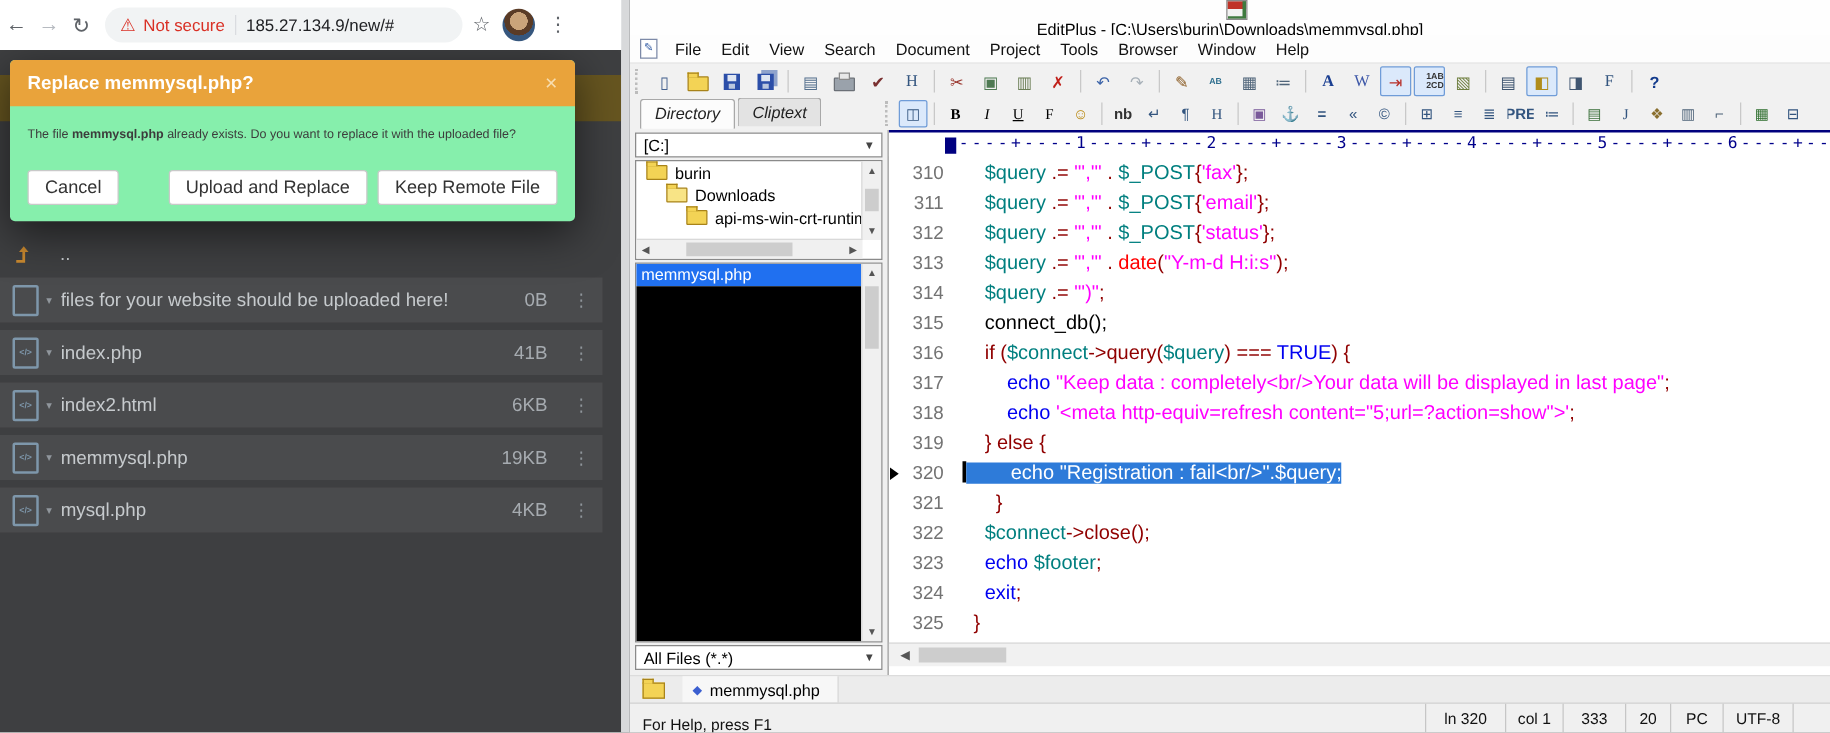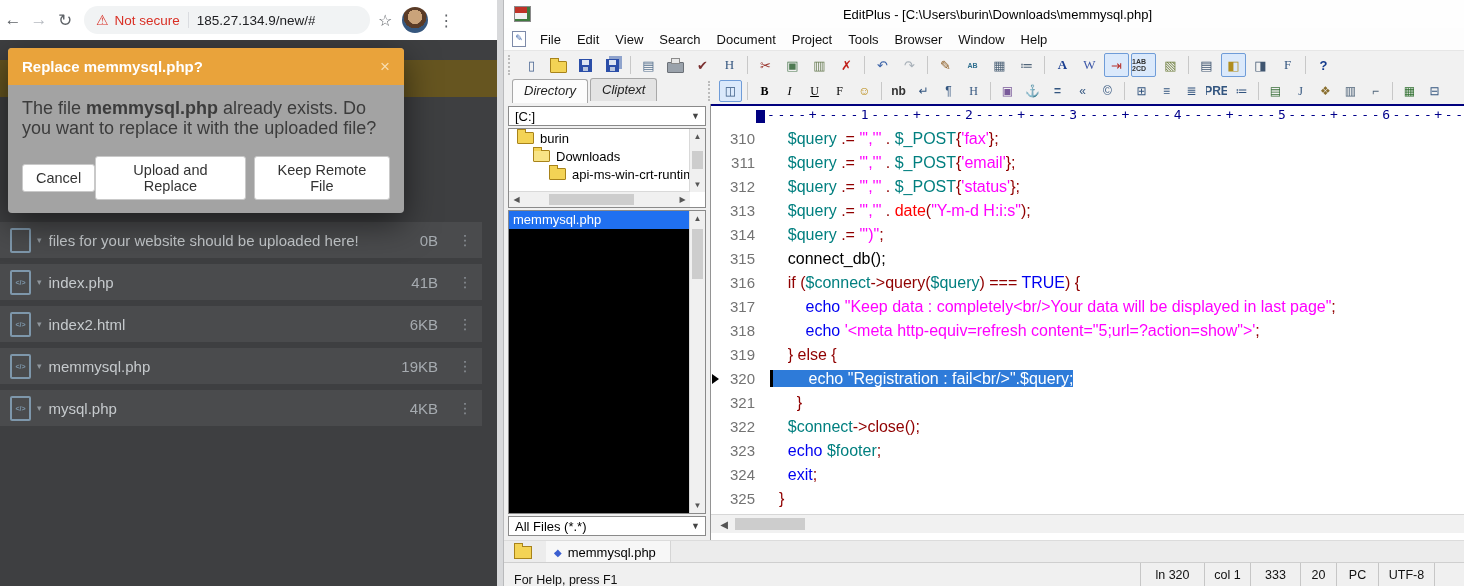--- a/index.html
+++ b/index.html
@@ -15,54 +15,54 @@
   .notsecure{color:#d93025;font-size:13.5px;margin-right:8px;white-space:nowrap;}
   .om-div{width:1px;height:16px;background:#dadce0;margin-right:8px;}
   .url{color:#202124;font-size:13.5px;white-space:nowrap;overflow:hidden;}
   .star{font-size:16px;color:#5f6368;margin-left:8px;}
   .avatar{width:26px;height:26px;border-radius:50%;margin-left:10px;flex:none;
           background:radial-gradient(circle at 50% 38%, #caa37a 0 34%, #5a3b26 35% 55%, #36577e 56% 100%);}
   .dots{font-size:16px;color:#5f6368;margin-left:10px;}
   .b-content{position:absolute;left:0;top:40px;right:0;bottom:0;background:#3e3f41;overflow:hidden;}
   .olive-band{position:absolute;left:0;top:20px;height:37px;width:100%;background:#665520;}
   
-  .dialog{position:absolute;left:8px;top:8px;width:396px;border-radius:4px;background:#a3a3a3;box-shadow:0 10px 34px rgba(0,0,0,.55);z-index:5;}
+  .dialog{position:absolute;left:8px;top:8px;width:452px;border-radius:4px;background:#86efac;box-shadow:0 10px 34px rgba(0,0,0,.55);z-index:5;}
   .dlg-head{height:37px;background:#e9a33b;border-radius:4px 4px 0 0;display:flex;align-items:center;padding:0 14px;}
   .dlg-title{color:#fff;font-weight:bold;font-size:15px;flex:1;}
   .dlg-x{color:#f7ddb0;font-size:17px;}
-  .dlg-body{padding:13px 14px 9px 14px;font-size:18px;color:#3c3c3c;line-height:20px;}
+  .dlg-body{padding:13px 14px 9px 14px;font-size:10px;color:#3c3c3c;line-height:20px;}
   .dlg-foot{display:flex;align-items:center;padding:9px 14px 13px 14px;}
   .dlg-btn{background:#fff;border:1px solid #c9c9c9;border-radius:3px;padding:5px 13px;font-size:14.5px;color:#333;font-family:inherit;}
   .dlg-spacer{flex:1;}
   .dlg-foot .dlg-btn + .dlg-btn{margin-left:8px;}
   
   .uprow{position:absolute;left:0;top:148px;width:482px;height:30px;display:flex;align-items:center;padding-left:10px;box-sizing:border-box;}
   .uplabel{color:#c6cacd;font-size:15px;margin-left:22px;}
   .filerow{position:absolute;left:0;width:482px;height:36px;background:#4a4b4d;display:flex;align-items:center;padding-left:10px;box-sizing:border-box;}
   .bdoc{width:17px;height:21px;border:2px solid #7e97ab;border-radius:2px;display:flex;align-items:center;justify-content:center;
         font-size:7px;font-weight:bold;color:#7e97ab;flex:none;background:transparent;}
   .caret-sm{color:#90969c;font-size:9px;margin:0 7px 0 6px;flex:none;}
   .f-label{color:#c6cacd;font-size:15px;flex:1;white-space:nowrap;overflow:hidden;}
   .f-size{color:#a6abb0;font-size:15px;margin-right:20px;flex:none;}
   .f-dots{color:#8f959b;font-size:14px;margin-right:10px;flex:none;letter-spacing:0;}
   
   .gap{position:absolute;left:497px;top:0;width:6px;height:586px;background:#d8d9db;}
   
   .ep{position:absolute;left:503px;top:0;width:961px;height:586px;background:#f0f0f0;border-left:1px solid #b9babc;box-sizing:border-box;}
-  .ep-title{position:absolute;left:0;top:0;right:0;height:28px;background:#fefefe;display:flex;align-items:center;border-bottom:1px solid #ececec;}
+  .ep-title{position:absolute;left:0;top:0;right:0;height:28px;background:#fefefe;display:flex;align-items:center;border-bottom:1px solid #ececec;flex-direction:column;}
   .ep-logo{width:15px;height:14px;margin-left:10px;flex:none;background:linear-gradient(180deg,#c03328 0 45%,#f2f2f2 45% 100%);border:1px solid #8a8a8a;box-shadow:inset -3px -2px 0 #3f7a3f;}
   .ep-title-text{flex:1;text-align:center;font-size:13px;color:#000;}
   .ep-menu{position:absolute;left:0;top:28px;right:0;height:22px;background:#fdfdfd;display:flex;align-items:center;font-size:13px;color:#111;}
   .doc-mini{width:12px;height:14px;background:#fff;border:1px solid #7d8aa8;margin:0 6px 0 8px;flex:none;color:#3b63a8;font-size:9px;line-height:12px;text-align:center;}
   .menu-item{padding:0 8px;}
   .ep-tb1{position:absolute;left:0;top:50px;right:0;height:28px;background:#f1f1f1;display:flex;align-items:center;border-top:1px solid #e6e6e6;}
   .drag{width:3px;height:20px;border-left:2px dotted #bcbcbc;margin:0 5px 0 4px;flex:none;}
   .ticon{width:23px;height:22px;display:flex;align-items:center;justify-content:center;font-size:13px;margin:0 1px;border:1px solid transparent;border-radius:2px;flex:none;overflow:hidden;}
   .ticon.active{background:#dbe9fb;border-color:#6f9cd8;}
-  .ticon.small{font-size:7px;line-height:7px;font-weight:bold;text-align:left;white-space:normal;}
+  .ticon.small{font-size:7px;line-height:7px;font-weight:bold;text-align:right;white-space:normal;}
   .ticon.serif{font-family:"Liberation Serif",serif;}
   .ticon.bold{font-weight:bold;}
   .ticon.italic{font-style:italic;}
   .ticon.underline{text-decoration:underline;}
   .tsep{width:1px;height:18px;background:#c8c8c8;margin:0 4px;flex:none;}
   .shape-folder{width:15px;height:10px;background:#f3d355;border:1px solid #a8831a;border-radius:1px;position:relative;margin-top:3px;}
   .shape-folder:before{content:"";position:absolute;top:-4px;left:-1px;width:7px;height:3px;background:#f3d355;border:1px solid #a8831a;border-bottom:none;}
   .shape-folder.open{background:#f8e486;}
   .shape-disk{width:13px;height:13px;background:#2b4ea8;position:relative;}
   .shape-disk:before{content:"";position:absolute;top:1px;left:3px;right:3px;height:5px;background:#dfe6f2;}

